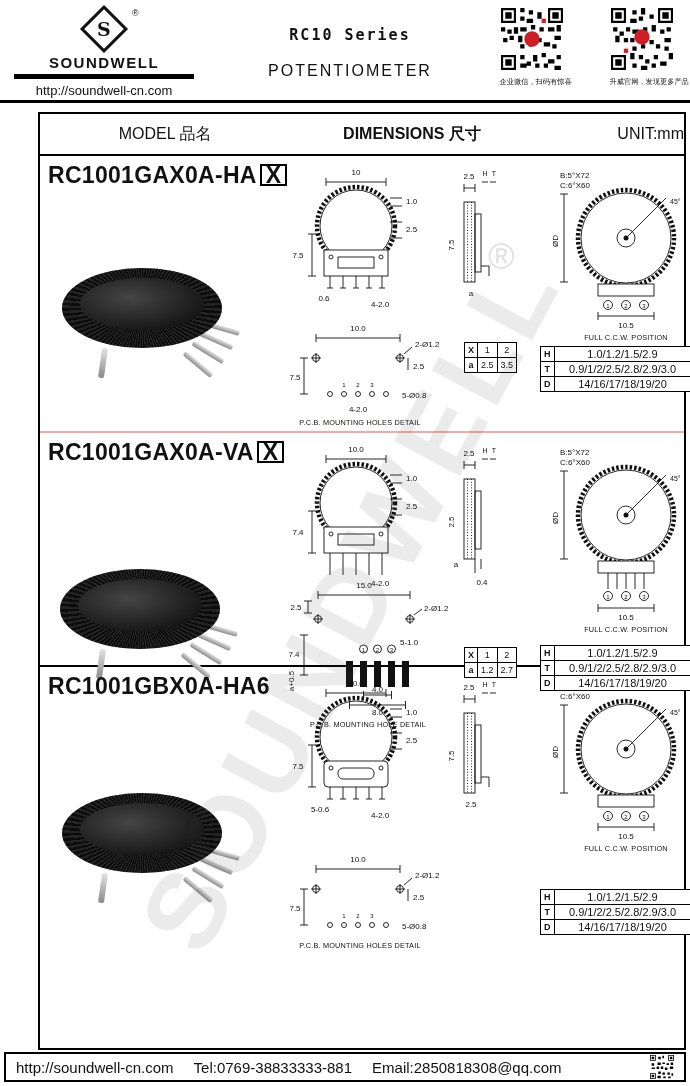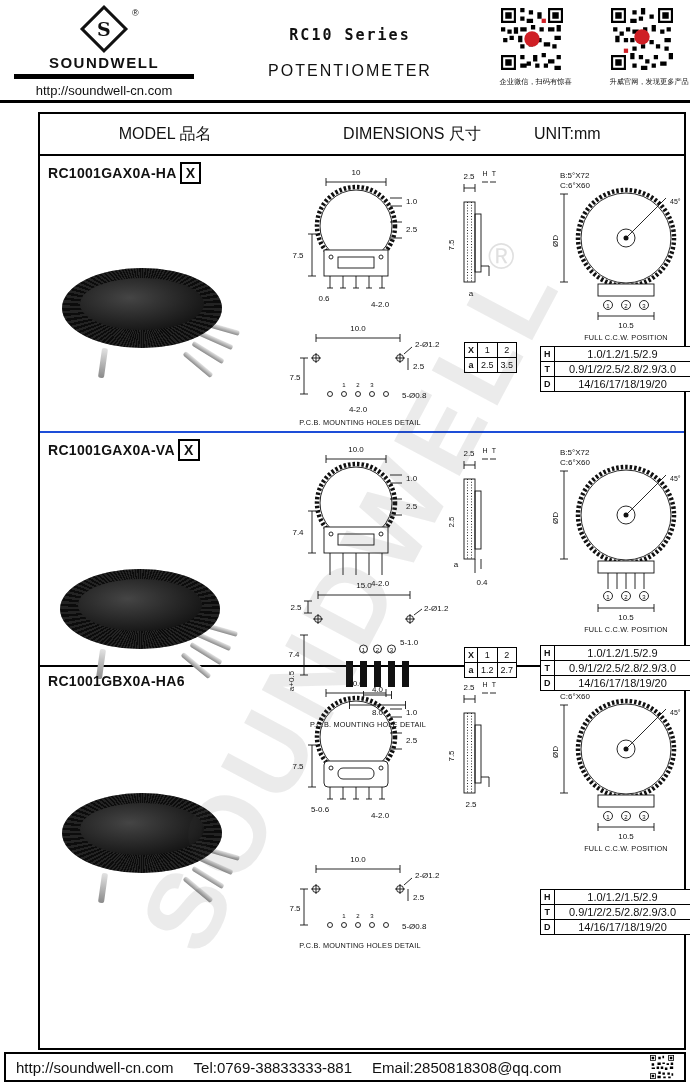--- a/index.html
+++ b/index.html
@@ -21,27 +21,27 @@
   .subtitle{font-size:16px;letter-spacing:2px;margin-top:18px;}
   .qr-block{position:absolute;top:8px;width:72px;text-align:center;}
   .qr1{left:496px;} .qr2{left:606px;}
   .qr-cap{font-size:8px;margin-top:2px;white-space:nowrap;transform:scale(.9);transform-origin:center;}
   .hrule{position:absolute;top:100px;left:0;width:690px;height:3px;background:#000;}
 
   
   .dtable{position:absolute;top:112px;left:12px;right:4px;height:938px;border:2px solid #000;box-sizing:border-box;margin-left:26px;}
   .thead{display:flex;height:40px;border-bottom:2px solid #000;align-items:center;font-size:16px;}
   .th-model{width:250px;text-align:center;}
-  .th-dims{flex:1;text-align:center;}
-  .th-unit{width:150px;text-align:left;}
+  .th-dims{flex:1;text-align:center;font-weight:bold;}
+  .th-unit{width:150px;text-align:right;}
   .prow{position:relative;box-sizing:border-box;}
   .row-0{height:275px;}
-  .row-1{height:234px;border-top:2px solid #1d4ed8;}
+  .row-1{height:234px;border-top:2px solid #fca5a5;}
   .row-2{height:307px;border-top:2px solid #000;padding-left:48px;}
-  .model-line{position:absolute;left:8px;top:6px;font-size:14px;font-weight:600;letter-spacing:.3px;z-index:3;}
+  .model-line{position:absolute;left:8px;top:6px;font-size:23px;font-weight:600;letter-spacing:.3px;z-index:3;}
   .model-box{display:inline-block;border:2px solid #000;padding:0 4px;margin-left:3px;line-height:18px;}
 
   
   .photo{position:absolute;width:200px;height:140px;z-index:1;}
   .disc{position:absolute;left:6px;top:16px;width:160px;height:80px;border-radius:50%;background:#141414;}
   .disc::after{content:"";position:absolute;inset:0;border-radius:50%;
       background:repeating-conic-gradient(#000 0 2deg,#3a3a3a 2deg 4deg);opacity:.4;}
   .disc-top{position:absolute;left:24px;top:26px;width:124px;height:52px;border-radius:50%;
       background:radial-gradient(ellipse at 40% 38%,#454545,#161616 75%);}
   .pins i{position:absolute;width:36px;height:5px;background:linear-gradient(#e3e3e3,#8a8a8a);border-radius:2px;}

